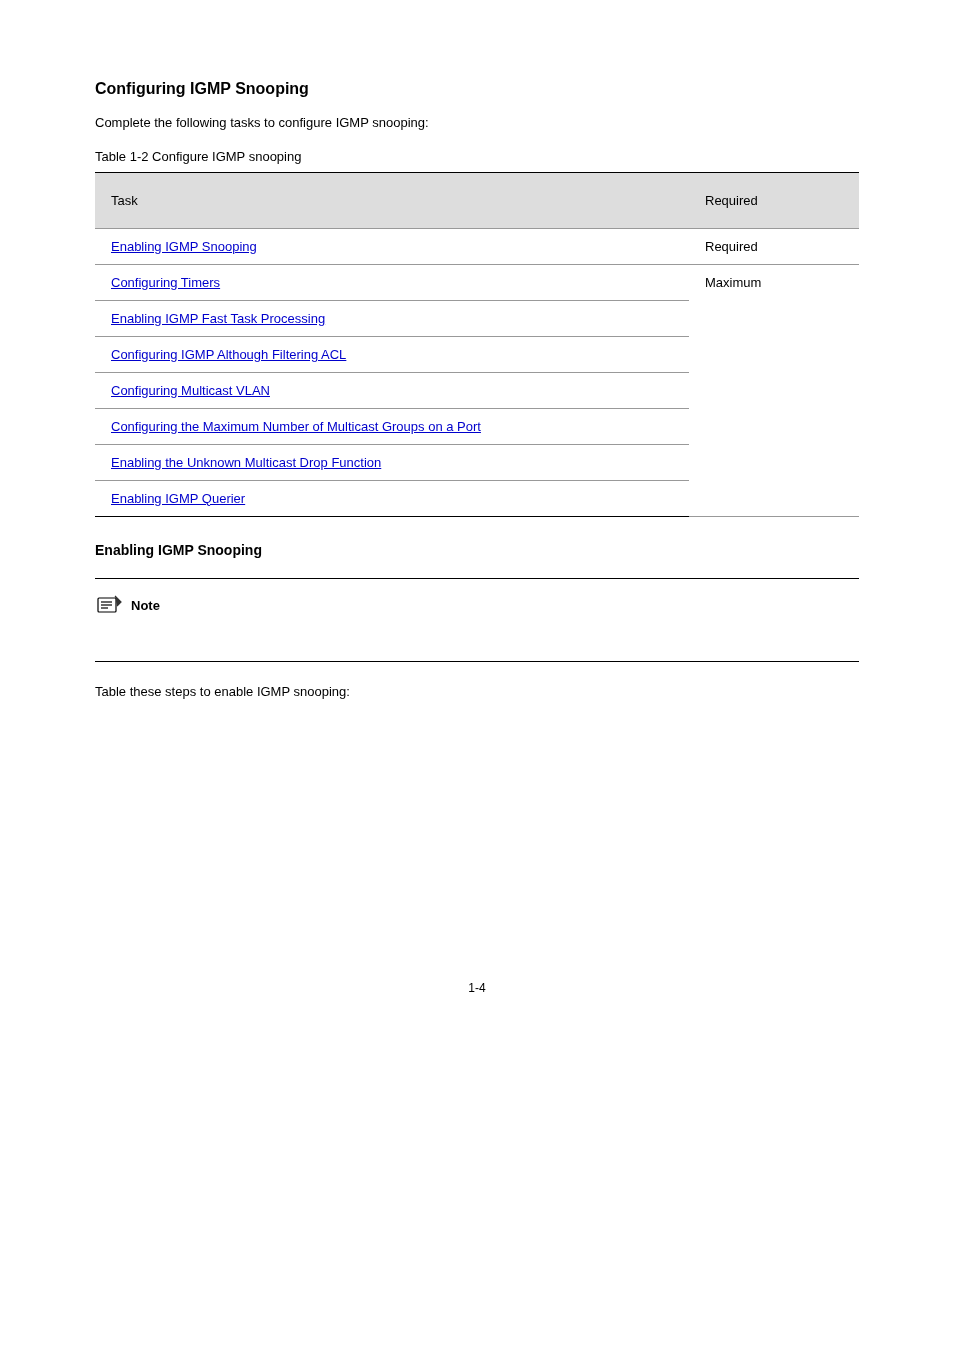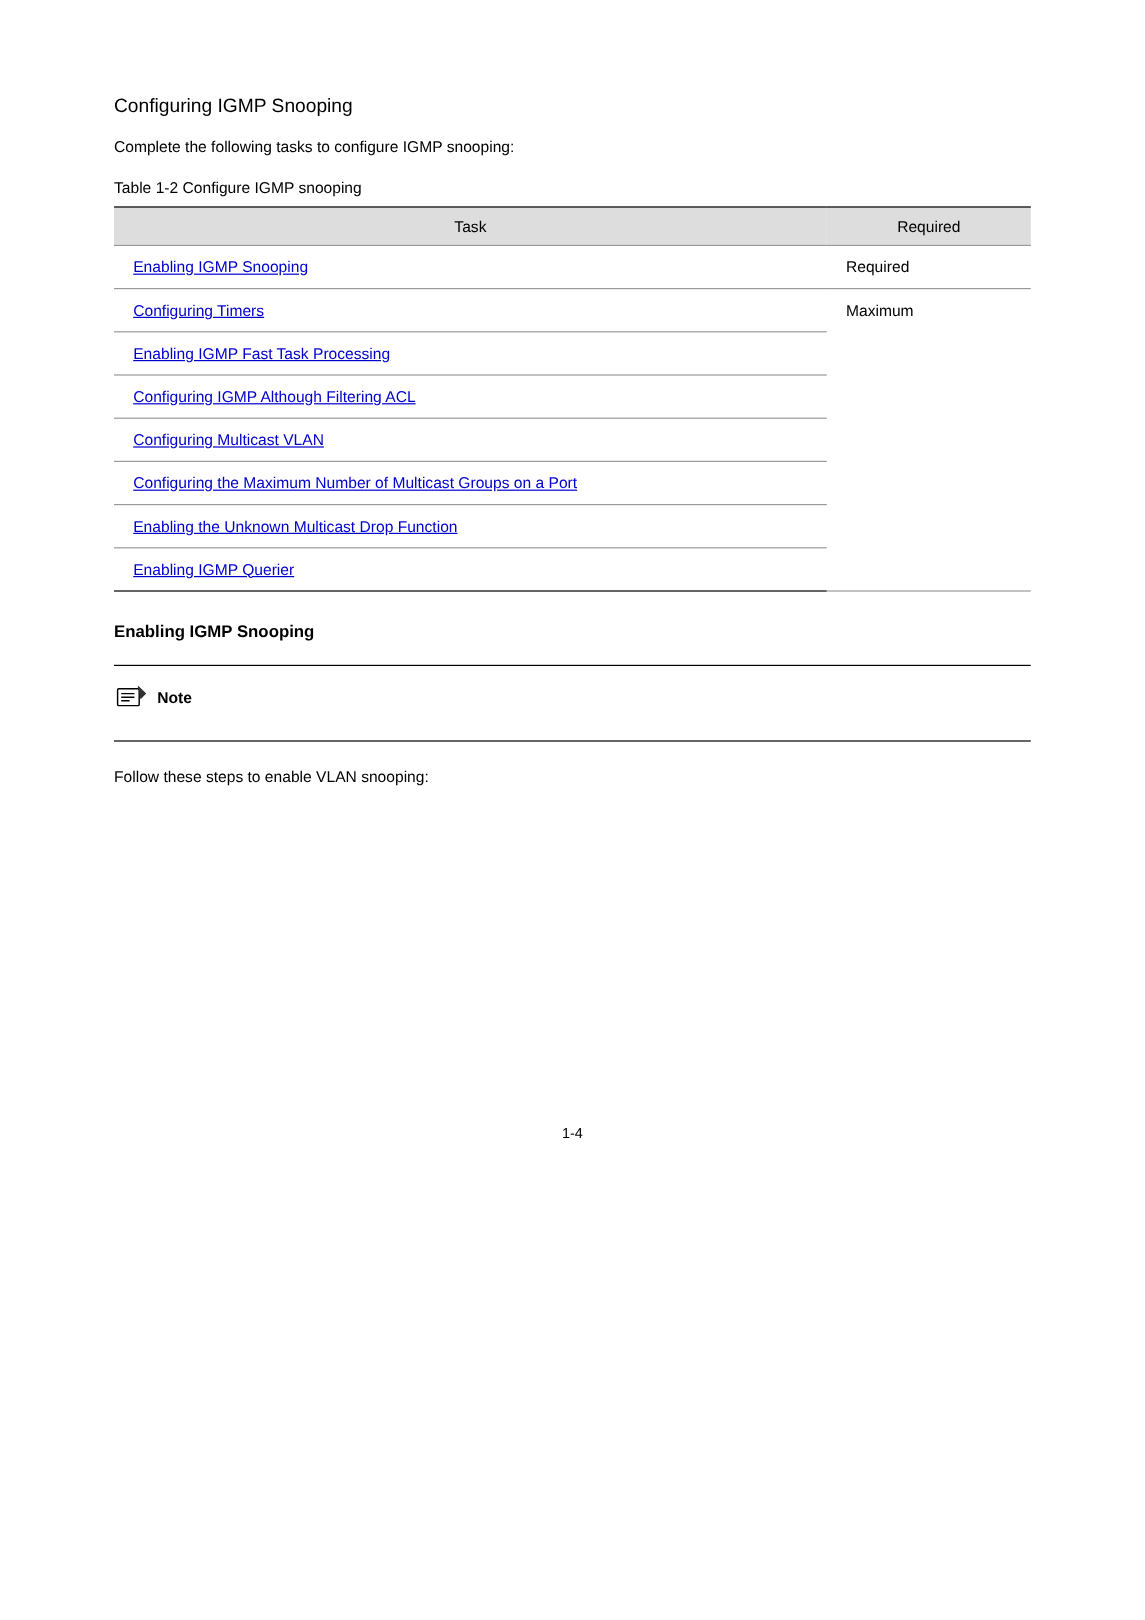--- a/index.html
+++ b/index.html
@@ -10,40 +10,40 @@
     body {
       font-family: Arial, sans-serif;
       font-size: 13px;
       color: #000;
       background: #fff;
       padding: 80px 95px;
       width: 954px;
     }
     .section-heading {
       font-size: 16px;
-      font-weight: normal;
+      font-weight: bold;
       margin-bottom: 15px;
     }
     .para {
       margin-bottom: 12px;
       line-height: 1.5;
     }
     .table-label {
       margin-bottom: 8px;
       margin-top: 16px;
     }
     table {
       width: 100%;
       border-collapse: collapse;
       margin-bottom: 25px;
     }
     th {
       background: #ddd;
-      text-align: center;
-      padding: 8px 16px;
+      text-align: left;
+      padding: 20px 16px;
       border-top: 1.5px solid #000;
       border-bottom: 1px solid #999;
       font-weight: normal;
     }
     td {
       padding: 10px 16px;
       border-bottom: 1px solid #999;
       vertical-align: top;
     }
     tr:last-child td {
@@ -61,21 +61,21 @@
     }
     .note-box {
       border-top: 1.5px solid #000;
       border-bottom: 1.5px solid #000;
       padding: 15px 0;
       margin: 20px 0;
     }
     .note-header {
       display: flex;
       align-items: center;
-      margin-bottom: 8px;
+      margin-bottom: 28px;
     }
     .note-icon {
       width: 28px;
       height: 24px;
       margin-right: 8px;
     }
     .note-label {
       font-weight: bold;
       font-size: 13px;
     }
@@ -142,15 +142,15 @@
       <rect x="3" y="4" width="18" height="14" rx="1" fill="#fff"></rect>
       <line x1="6" y1="8" x2="17" y2="8"></line>
       <line x1="6" y1="11" x2="17" y2="11"></line>
       <line x1="6" y1="14" x2="13" y2="14"></line>
       <path d="M 20 2 L 26 8 L 22 12" fill="#333" stroke="#333"></path>
     </svg>
     <span class="note-label">Note</span>
   </div>
 </div>
 
-<div class="para">Follow these steps to enable VLAN snooping:</div>
+<div class="para">Table these steps to enable IGMP snooping:</div>
 
 <div class="page-number">1-4</div>
 
 </body></html>

